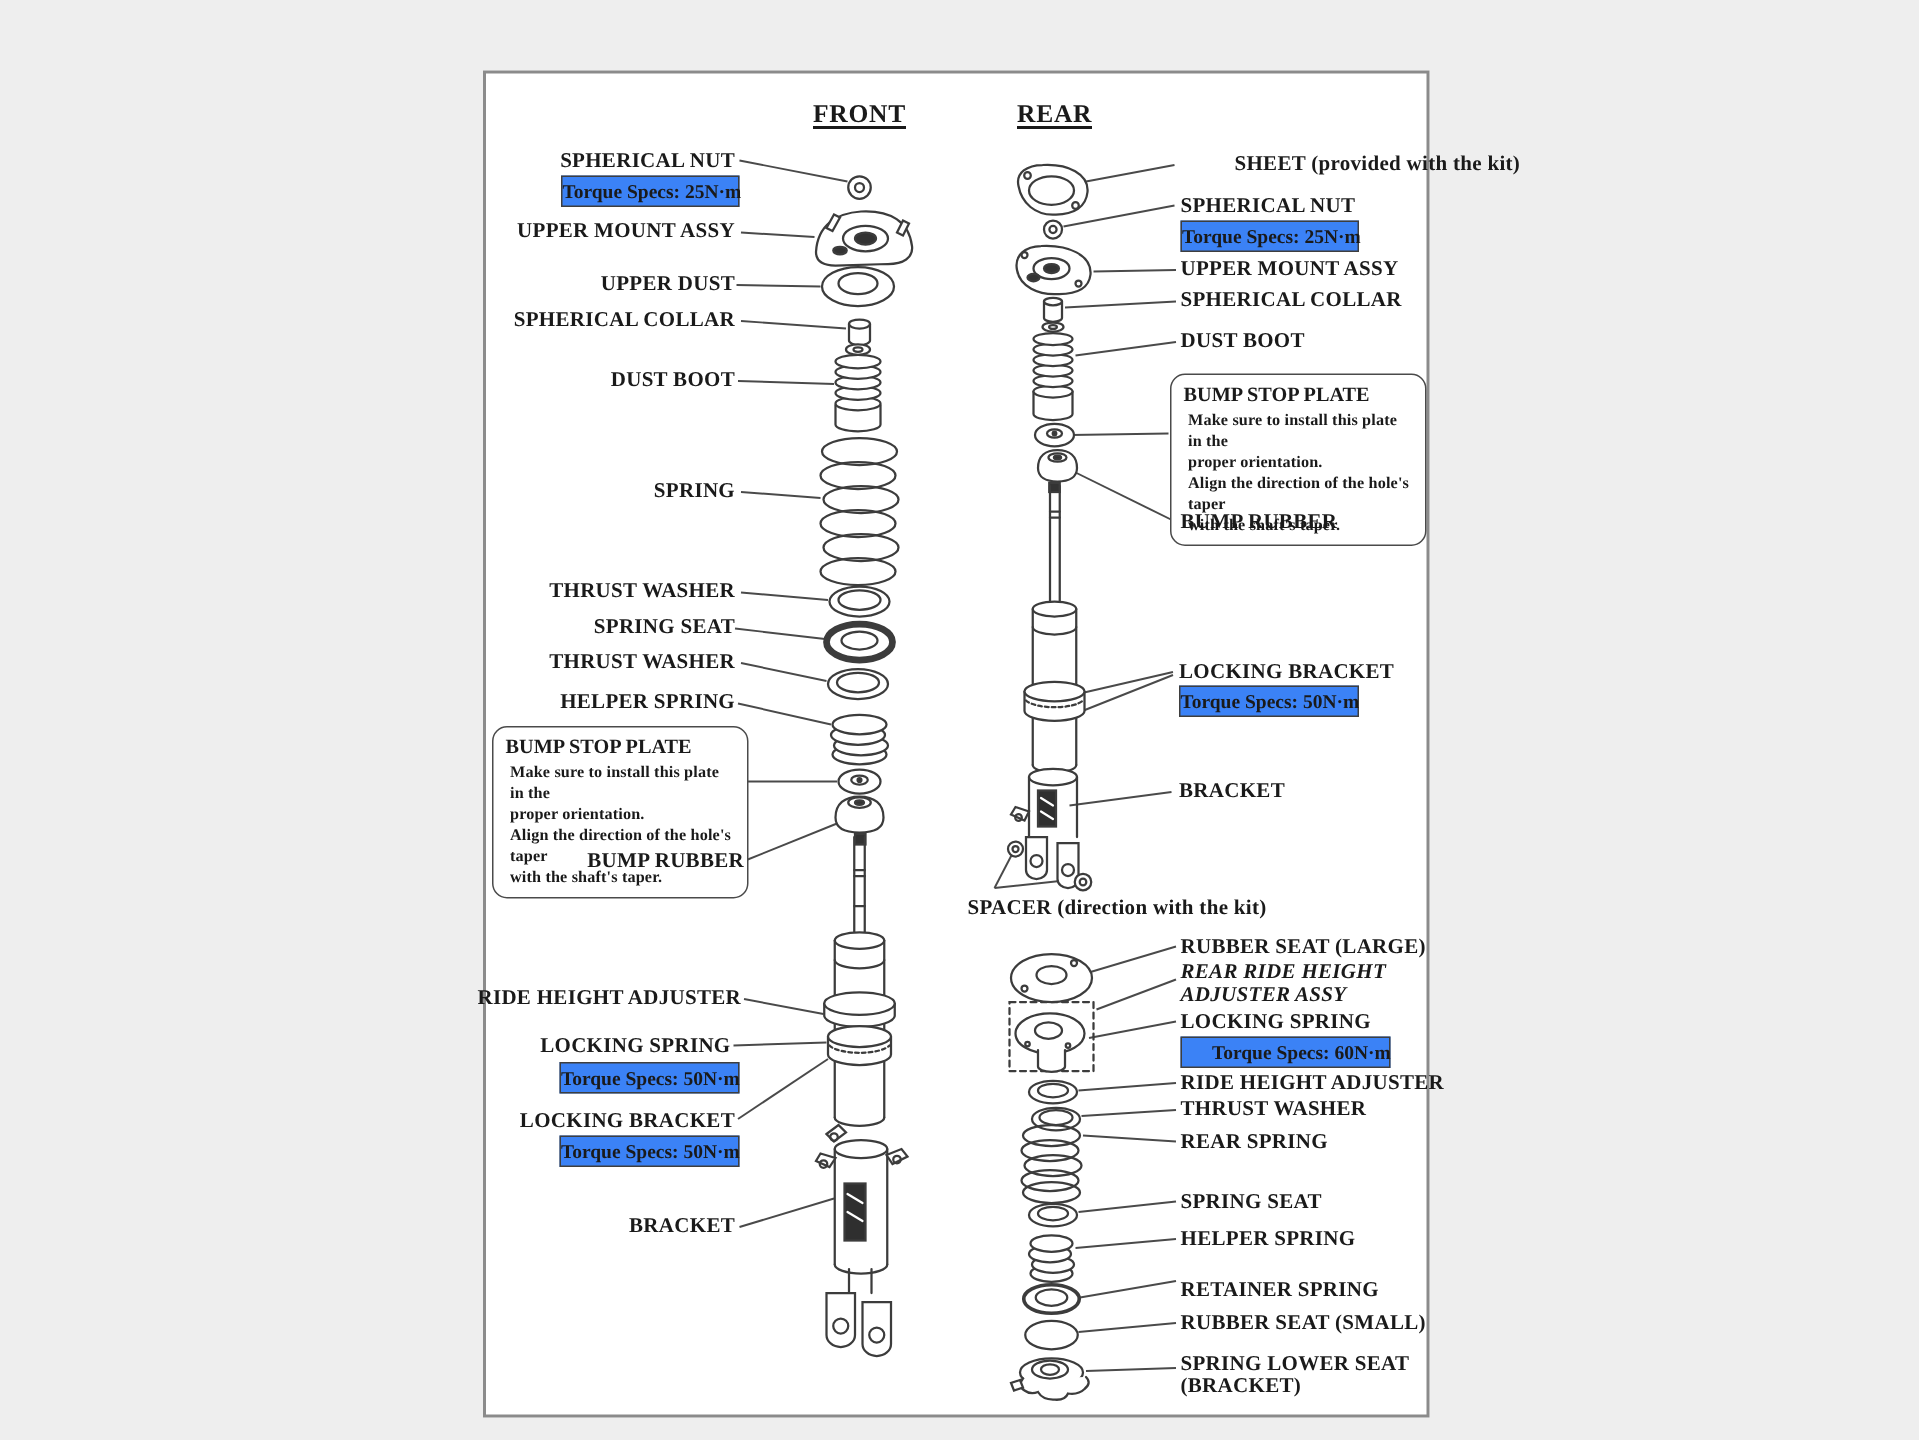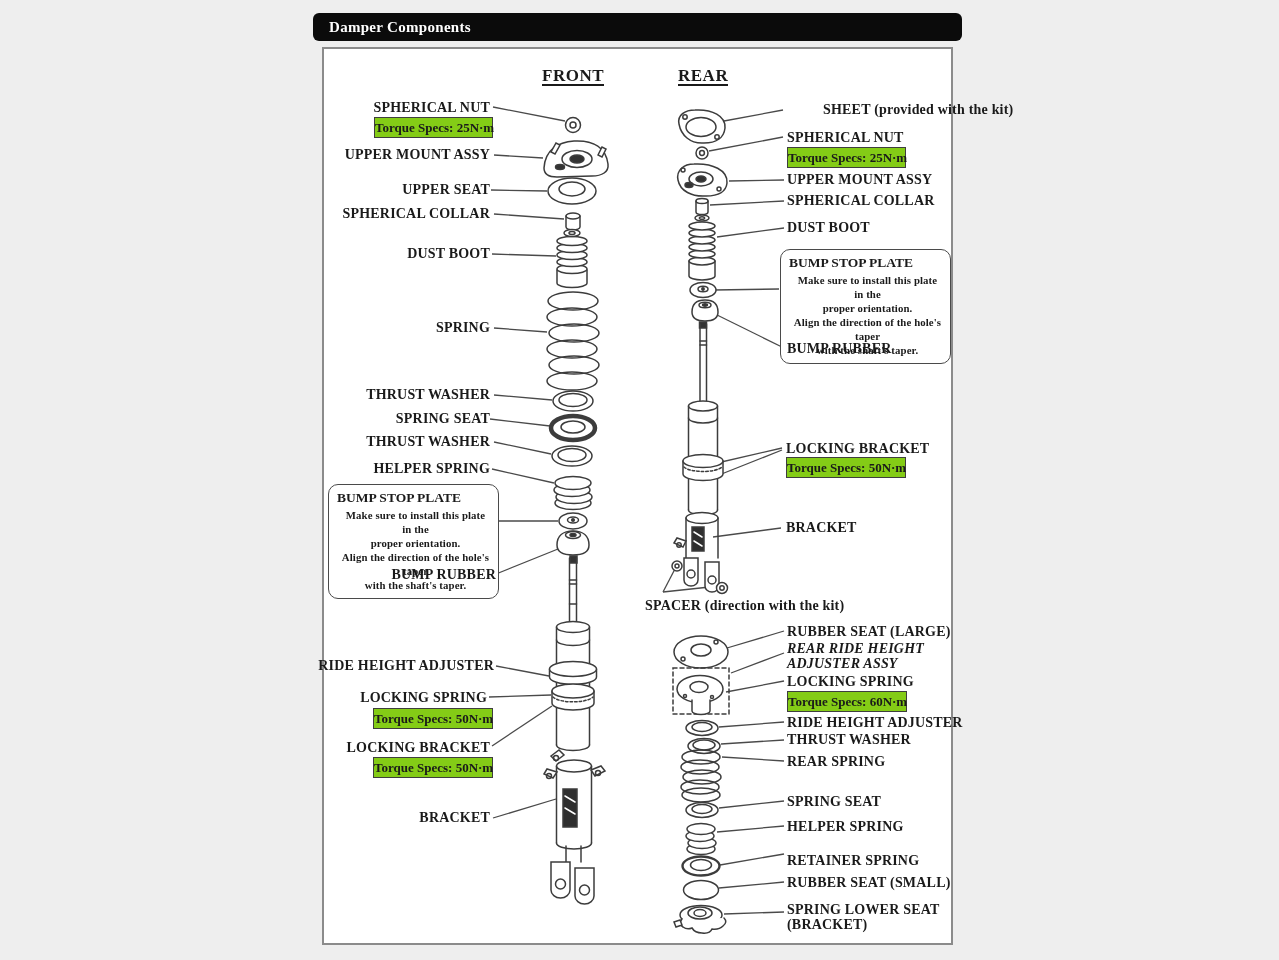--- a/index.html
+++ b/index.html
@@ -7,36 +7,33 @@
           font-family:"Liberation Serif", serif;color:#1a1a1a;}
   #titlebar{position:absolute;left:313px;top:13px;width:649px;height:28px;background:#0b0b0b;
             border-radius:6px;color:#ffffff;display:flex;align-items:center;
             font-weight:bold;font-size:15px;padding-left:16px;box-sizing:border-box;letter-spacing:.3px;}
   #panel{position:absolute;left:322px;top:47px;width:631px;height:898px;background:#ffffff;
          border:2px solid #8b8b8b;box-sizing:border-box;}
   .col-head{position:absolute;font-weight:bold;font-size:17px;letter-spacing:.5px;
             border-bottom:2px solid #1a1a1a;padding-bottom:0px;line-height:17px;}
   .lbl{position:absolute;font-weight:bold;font-size:14px;line-height:16px;white-space:nowrap;letter-spacing:.2px;}
   .lbl.r{text-align:right;}
-  .torque{position:absolute;border:1.5px solid #3e3e3e;background:#84cc16;font-weight:bold;font-size:13px;
+  .torque{position:absolute;border:1.5px solid #3e3e3e;background:#3b82f6;font-weight:bold;font-size:13px;
           line-height:17px;text-align:center;white-space:nowrap;padding:1px 0;}
   .notebox{position:absolute;border:1.6px solid #4a4a4a;border-radius:10px;background:#fff;
            padding:5px 7px 6px 8px;width:154px;}
   .nb-title{font-weight:bold;font-size:13.5px;line-height:16px;margin-bottom:2px;}
-  .nb-line{font-weight:bold;font-size:10.8px;line-height:14px;padding-left:3px;letter-spacing:.1px;text-align:center;}
+  .nb-line{font-weight:bold;font-size:10.8px;line-height:14px;padding-left:3px;letter-spacing:.1px;}
   svg#art{position:absolute;left:0;top:0;pointer-events:none;}
 </style>
 </head>
 <body>
 
 <div id="screen">
 
-  <div id="titlebar">
-    <span>Damper Components</span>
-  </div>
 
   <div id="panel"></div>
 
   <svg id="art" width="1279" height="960" viewBox="0 0 1279 960">
 
     <g stroke="#4a4a4a" stroke-width="1.3">
       <line x1="493" y1="107" x2="565" y2="121"></line>
         <line x1="494" y1="155" x2="543" y2="158"></line>
       <line x1="491" y1="190" x2="547" y2="191"></line>
         <line x1="494" y1="214" x2="564" y2="219"></line>
@@ -323,21 +320,21 @@
       </g>
     </g>
   </svg>
 
   <div class="col-head" style="left:542px;top:67px;">FRONT</div>
   <div class="col-head" style="left:678px;top:67px;">REAR</div>
 
   <div class="lbl r" style="right:789px;top:100px;">SPHERICAL NUT</div>
   <div class="torque" style="left:374px;top:117px;width:117px;">Torque Specs: 25N·m</div>
   <div class="lbl r" style="right:789px;top:147px;">UPPER MOUNT ASSY</div>
-  <div class="lbl r" style="right:789px;top:182px;">UPPER SEAT</div>
+  <div class="lbl r" style="right:789px;top:182px;">UPPER DUST</div>
   <div class="lbl r" style="right:789px;top:206px;">SPHERICAL COLLAR</div>
   <div class="lbl r" style="right:789px;top:246px;">DUST BOOT</div>
   <div class="lbl r" style="right:789px;top:320px;">SPRING</div>
   <div class="lbl r" style="right:789px;top:387px;">THRUST WASHER</div>
   <div class="lbl r" style="right:789px;top:411px;">SPRING SEAT</div>
   <div class="lbl r" style="right:789px;top:434px;">THRUST WASHER</div>
   <div class="lbl r" style="right:789px;top:461px;">HELPER SPRING</div>
 
   <div class="notebox" style="left:328px;top:484px;">
     <div class="nb-title">BUMP STOP PLATE</div>
@@ -374,21 +371,21 @@
   <div class="lbl" style="left:786px;top:441px;">LOCKING BRACKET</div>
   <div class="torque" style="left:786px;top:457px;width:118px;">Torque Specs: 50N·m</div>
   <div class="lbl" style="left:786px;top:520px;">BRACKET</div>
   <div class="lbl" style="left:645px;top:598px;">SPACER (direction with the kit)</div>
   <div class="lbl" style="left:787px;top:624px;">RUBBER SEAT (LARGE)</div>
   <div class="lbl" style="left:787px;top:642px;line-height:14.5px;font-style:italic;">
     <div>REAR RIDE HEIGHT</div>
     <div>ADJUSTER ASSY</div>
   </div>
   <div class="lbl" style="left:787px;top:674px;">LOCKING SPRING</div>
-  <div class="torque" style="left:787px;top:691px;width:118px;">Torque Specs: 60N·m</div>
+  <div class="torque" style="left:787px;top:691px;width:118px;padding-left:20px;">Torque Specs: 60N·m</div>
   <div class="lbl" style="left:787px;top:715px;">RIDE HEIGHT ADJUSTER</div>
   <div class="lbl" style="left:787px;top:732px;">THRUST WASHER</div>
   <div class="lbl" style="left:787px;top:754px;">REAR SPRING</div>
   <div class="lbl" style="left:787px;top:794px;">SPRING SEAT</div>
   <div class="lbl" style="left:787px;top:819px;">HELPER SPRING</div>
   <div class="lbl" style="left:787px;top:853px;">RETAINER SPRING</div>
   <div class="lbl" style="left:787px;top:875px;">RUBBER SEAT (SMALL)</div>
   <div class="lbl" style="left:787px;top:903px;line-height:14.5px;">
     <div>SPRING LOWER SEAT</div>
     <div>(BRACKET)</div>

